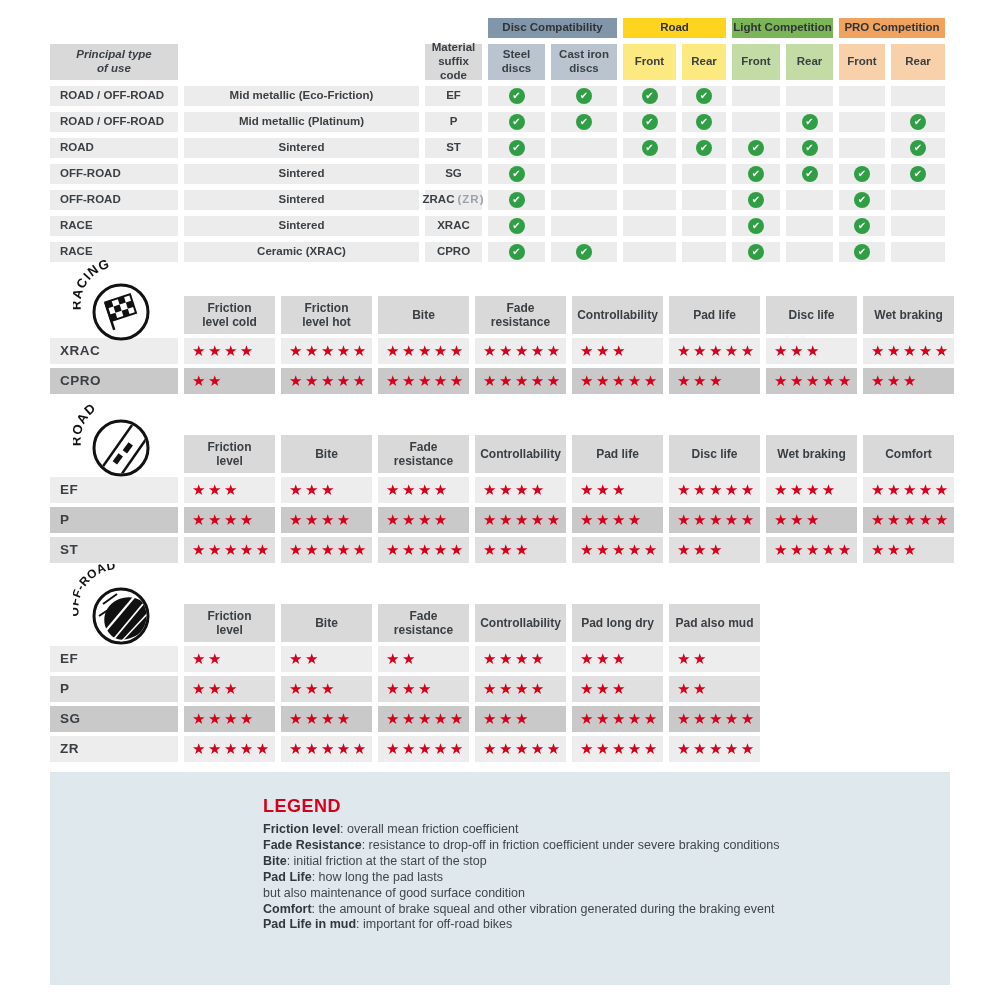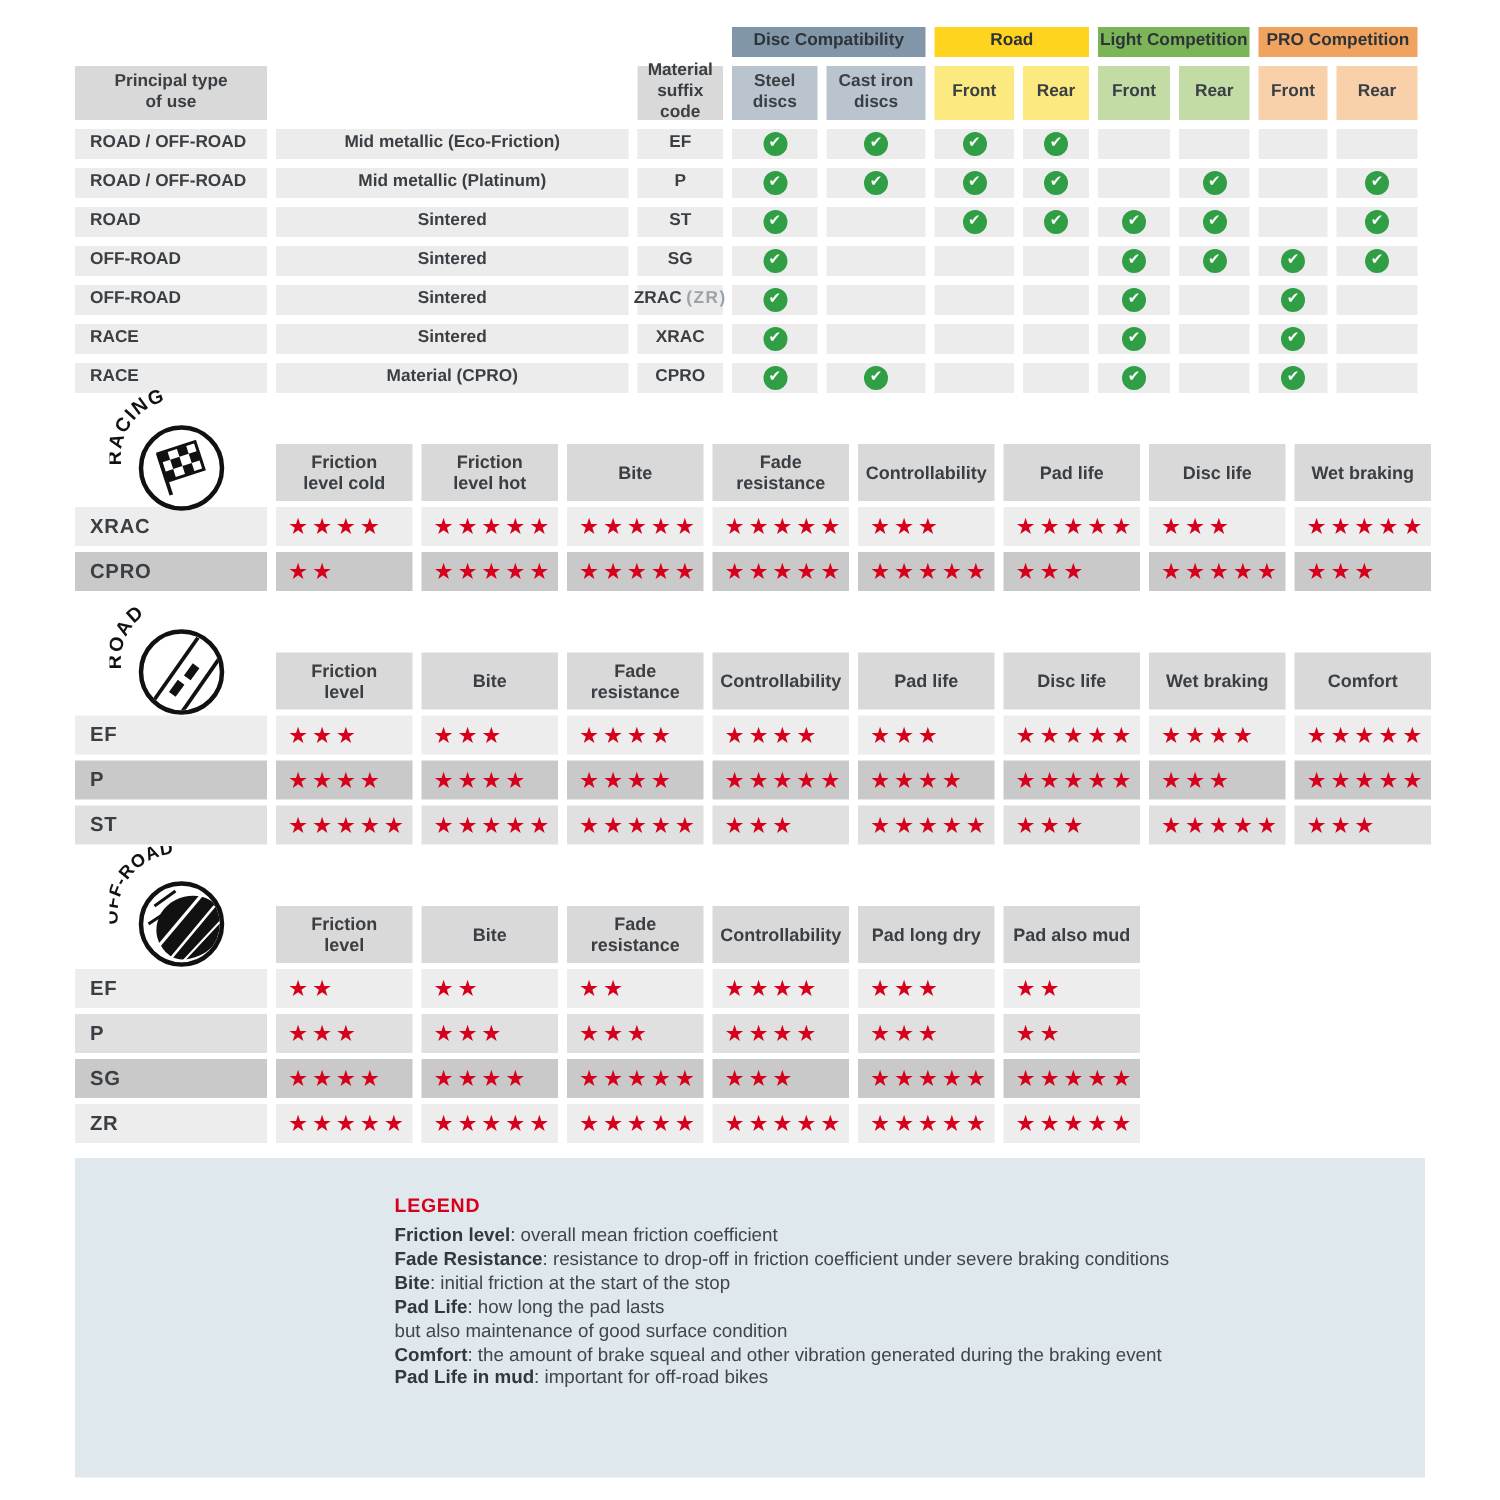--- a/index.html
+++ b/index.html
@@ -43,37 +43,37 @@
   .rt-stars { justify-content:flex-start; padding-left:8px;
               font-family:"DejaVu Sans", sans-serif;
               font-size:15px; letter-spacing:2.5px; color:#d6001c; overflow:hidden; }
   .shade-light { background:#ededed; }
   .shade-mid { background:#e0e0e0; }
   .shade-dark { background:#c9c9c9; }
 
   
   .legend-box { position:absolute; left:50px; top:772px; width:900px; height:213px;
                 background:#dfe8ed; padding:24px 20px 0 213px; }
-  .legend-title { color:#d6001c; font-size:13px; font-weight:bold; letter-spacing:0.5px; margin-bottom:5px; }
+  .legend-title { color:#d6001c; font-size:18px; font-weight:bold; letter-spacing:0.5px; margin-bottom:5px; }
   .legend-line { font-size:12.5px; line-height:15.9px; color:#40464c; }
   .legend-line b { color:#32383d; }
 
   svg text { font-family:"Liberation Sans", sans-serif; }
 </style>
 </head>
 <body>
 
 <div class="page">
 
   <div class="compat-grid" id="compat-grid">
       <div class="cell group-hdr" style="grid-area: 1 / 4 / auto / span 2; background: rgb(130, 150, 169);">Disc Compatibility</div>
       <div class="cell group-hdr" style="grid-area: 1 / 6 / auto / span 2; background: rgb(255, 212, 31);">Road</div>
       <div class="cell group-hdr" style="grid-area: 1 / 8 / auto / span 2; background: rgb(124, 181, 88);">Light Competition</div>
       <div class="cell group-hdr" style="grid-area: 1 / 10 / auto / span 2; background: rgb(240, 163, 95);">PRO Competition</div>
-      <div class="cell col-hdr" style="grid-area: 2 / 1;">Principal type
+      <div class="cell col-hdr" style="grid-area: 2 / 1; font-style: italic;">Principal type
 of use</div>
       <div class="cell col-hdr" style="grid-area: 2 / 3;">Material
 suffix code</div>
       <div class="cell col-hdr" style="grid-area: 2 / 4; background: rgb(185, 196, 206);">Steel
 discs</div>
       <div class="cell col-hdr" style="grid-area: 2 / 5; background: rgb(185, 196, 206);">Cast iron
 discs</div>
       <div class="cell col-hdr" style="grid-area: 2 / 6; background: rgb(252, 233, 127);">Front</div>
       <div class="cell col-hdr" style="grid-area: 2 / 7; background: rgb(252, 233, 127);">Rear</div>
       <div class="cell col-hdr" style="grid-area: 2 / 8; background: rgb(195, 220, 166);">Front</div>
@@ -140,21 +140,21 @@
       <div class="cell row-cell" style="grid-area: 8 / 3;">XRAC</div>
       <div class="cell row-cell" style="grid-area: 8 / 4;"><span class="check-dot">✔</span></div>
       <div class="cell row-cell" style="grid-area: 8 / 5;"></div>
       <div class="cell row-cell" style="grid-area: 8 / 6;"></div>
       <div class="cell row-cell" style="grid-area: 8 / 7;"></div>
       <div class="cell row-cell" style="grid-area: 8 / 8;"><span class="check-dot">✔</span></div>
       <div class="cell row-cell" style="grid-area: 8 / 9;"></div>
       <div class="cell row-cell" style="grid-area: 8 / 10;"><span class="check-dot">✔</span></div>
       <div class="cell row-cell" style="grid-area: 8 / 11;"></div>
       <div class="cell row-cell use" style="grid-area: 9 / 1;">RACE</div>
-      <div class="cell row-cell" style="grid-area: 9 / 2;">Material (CPRO)</div>
+      <div class="cell row-cell" style="grid-area: 9 / 2;">Ceramic (XRAC)</div>
       <div class="cell row-cell" style="grid-area: 9 / 3;">CPRO</div>
       <div class="cell row-cell" style="grid-area: 9 / 4;"><span class="check-dot">✔</span></div>
       <div class="cell row-cell" style="grid-area: 9 / 5;"><span class="check-dot">✔</span></div>
       <div class="cell row-cell" style="grid-area: 9 / 6;"></div>
       <div class="cell row-cell" style="grid-area: 9 / 7;"></div>
       <div class="cell row-cell" style="grid-area: 9 / 8;"><span class="check-dot">✔</span></div>
       <div class="cell row-cell" style="grid-area: 9 / 9;"></div>
       <div class="cell row-cell" style="grid-area: 9 / 10;"><span class="check-dot">✔</span></div>
       <div class="cell row-cell" style="grid-area: 9 / 11;"></div>
     </div>

